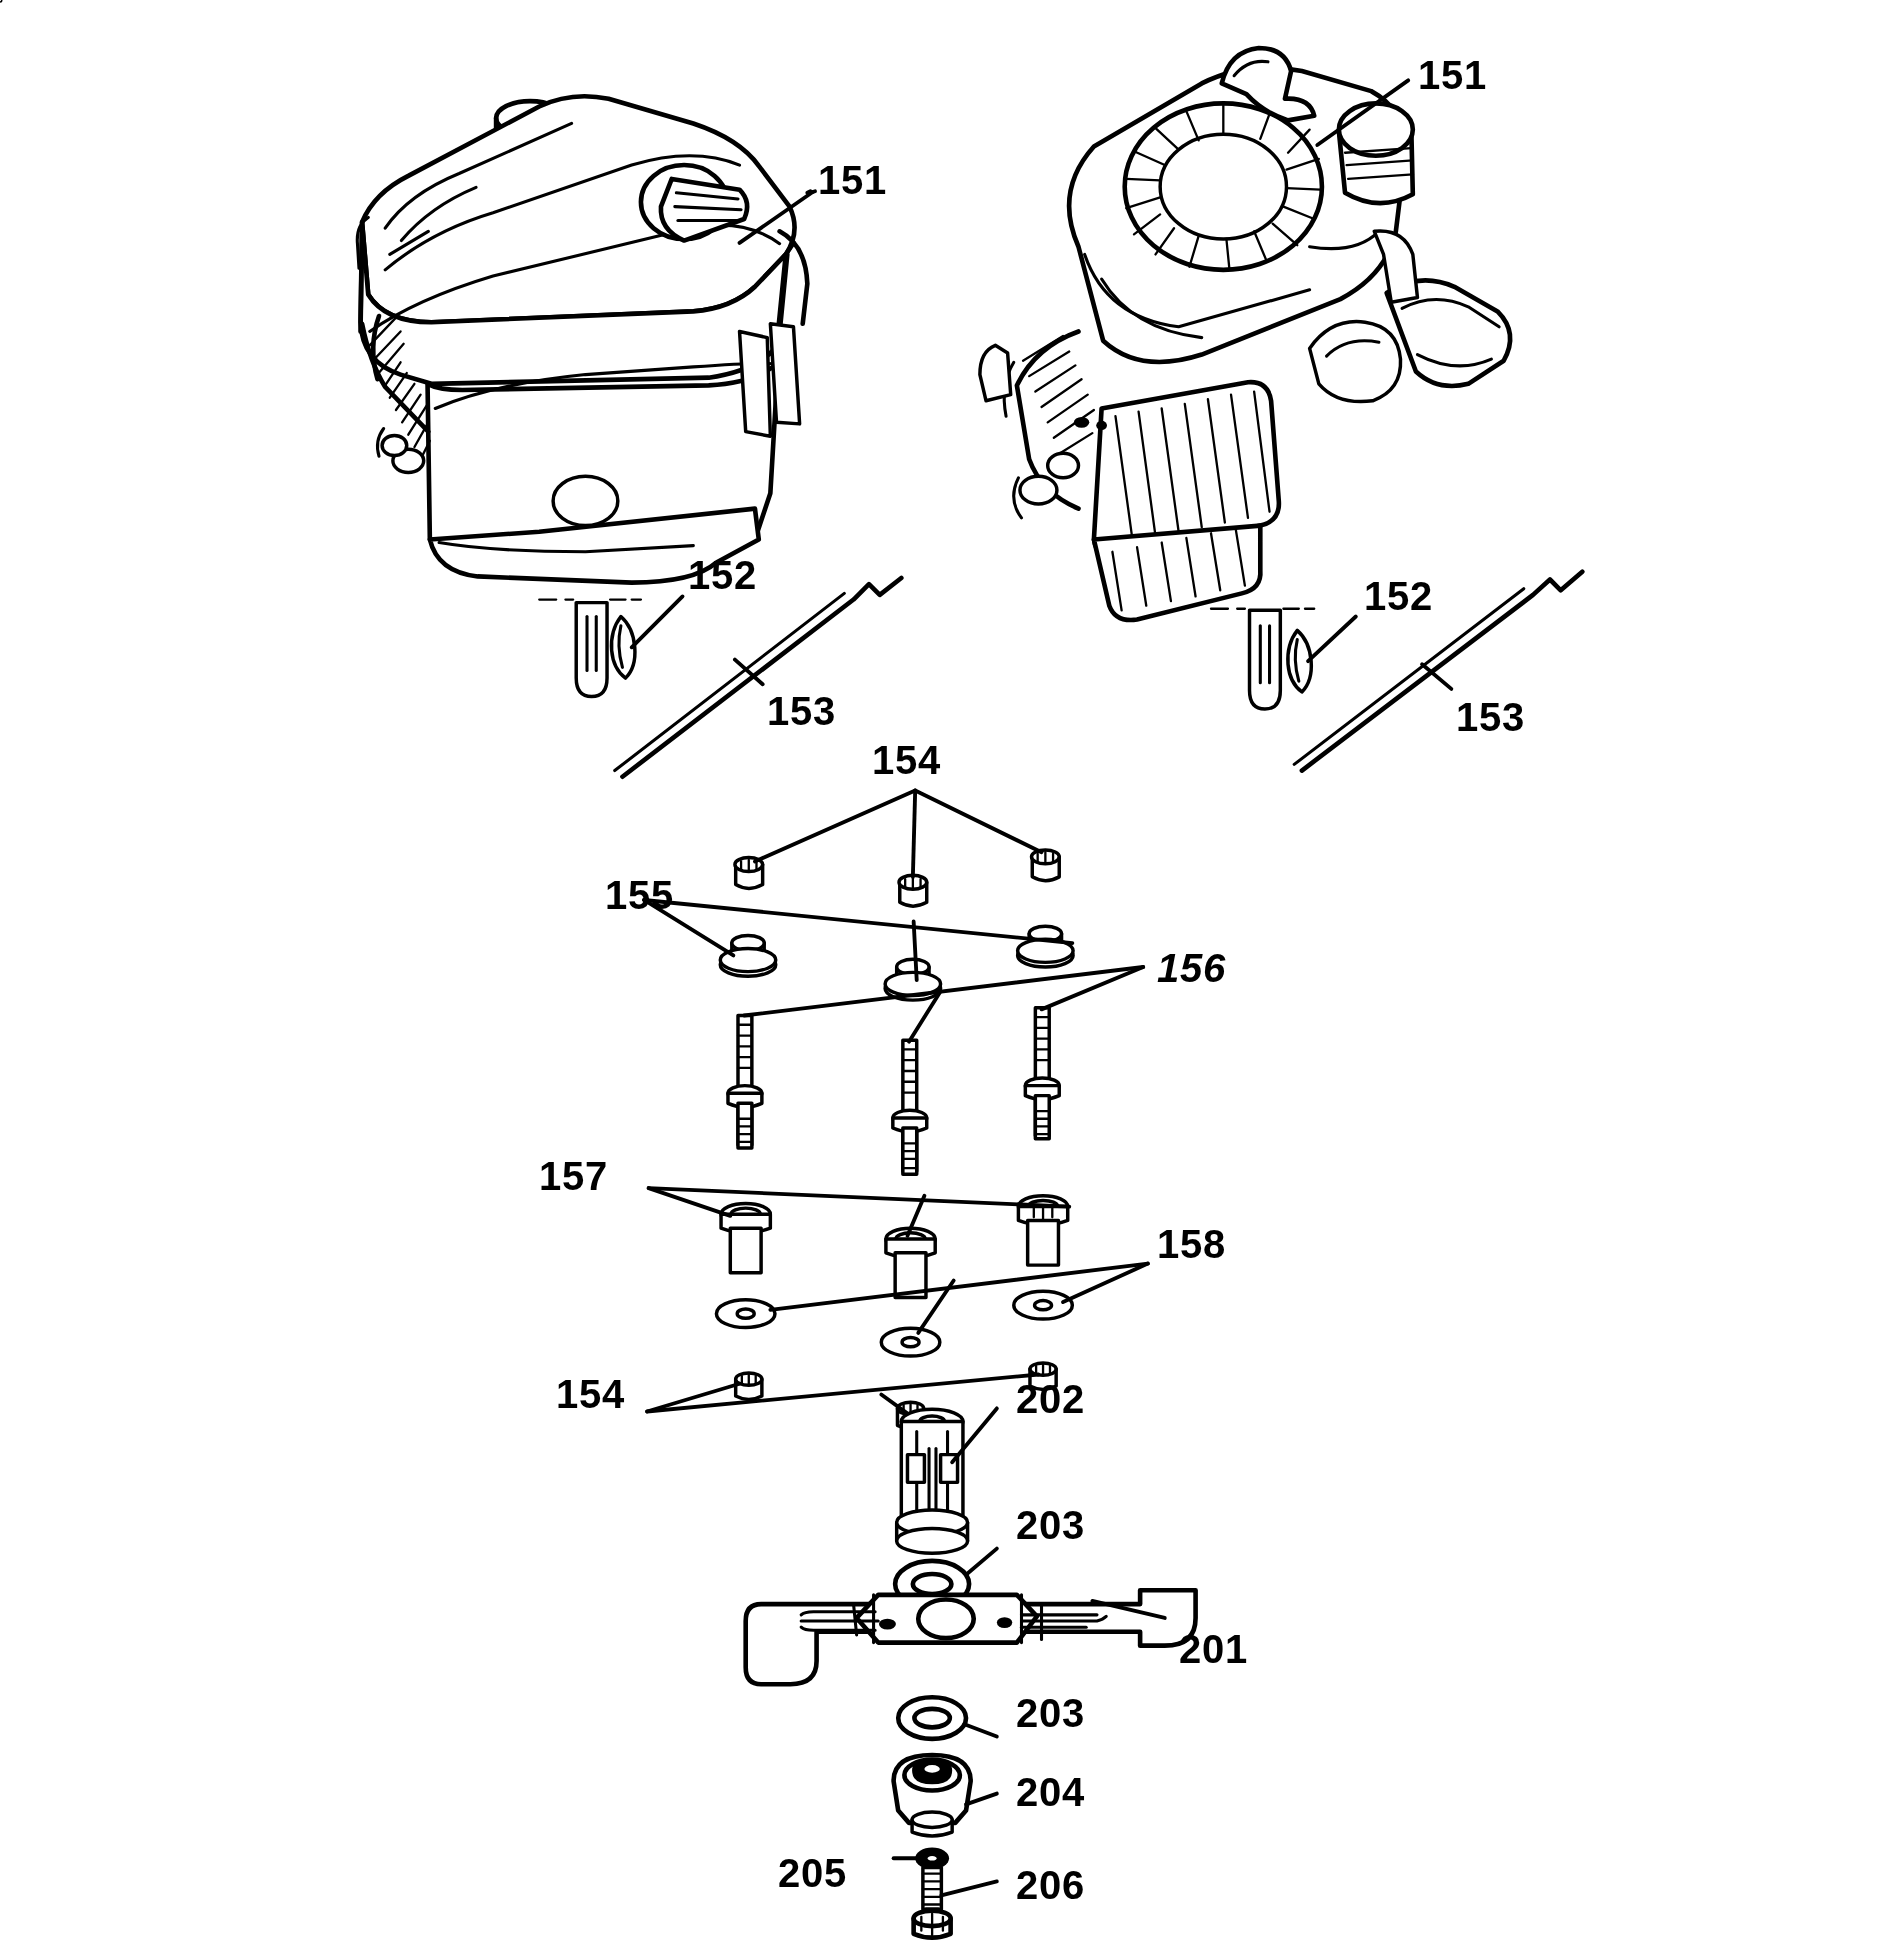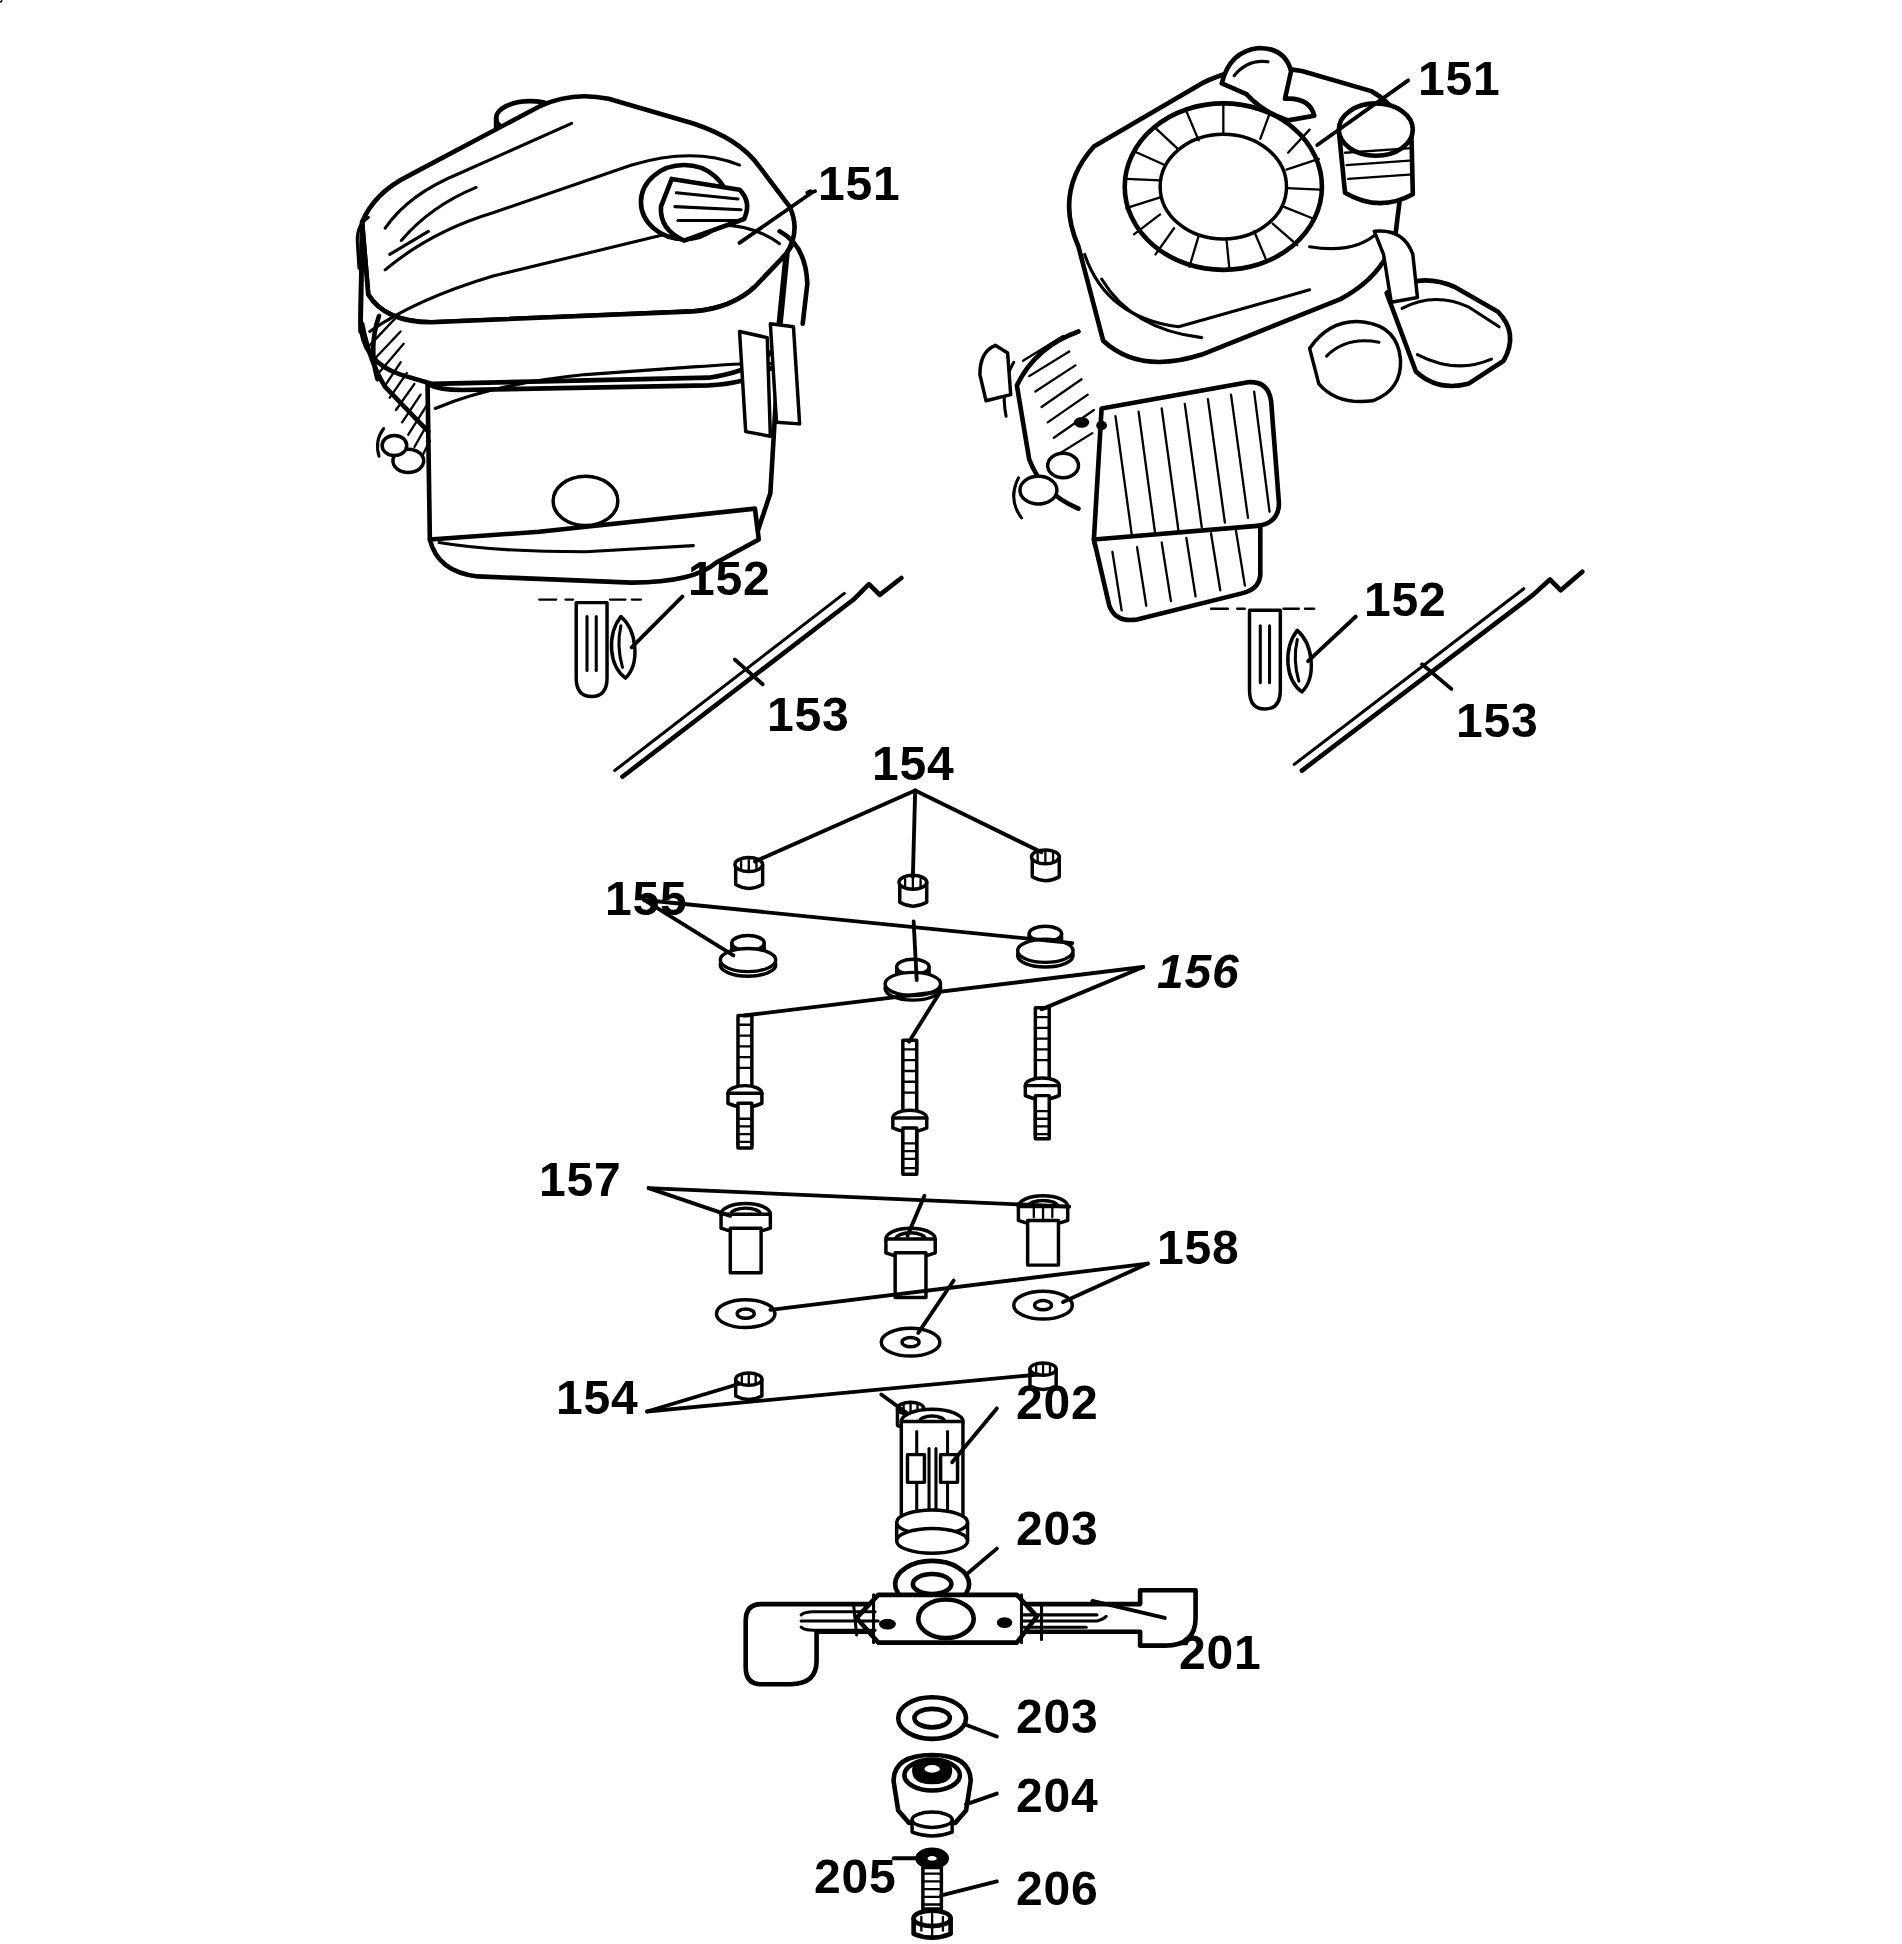--- a/index.html
+++ b/index.html
@@ -6,21 +6,21 @@
   body{
     width:1902px;height:1944px;position:relative;overflow:hidden;
     font-family:"Liberation Sans", sans-serif;
   }
   #diagram-root{position:absolute;inset:0;}
   svg#parts-svg{position:absolute;left:0;top:0;width:1902px;height:1944px;display:block;}
   .callout{
     position:absolute;
     font-family:"Liberation Sans", sans-serif;
     font-weight:700;
-    font-size:48px;
+    font-size:40px;
     line-height:1;
     color:#000000;
     letter-spacing:0.8px;
     white-space:nowrap;
     user-select:none;
   }
 </style>
 </head>
 <body>
 
@@ -495,17 +495,17 @@
   <div class="callout" style="left:561px;top:875px;margin-left:44px;">155</div>
   <div class="callout" style="left:1157px;top:948px;font-style:italic;">156</div>
   <div class="callout" style="left:539px;top:1156px;">157</div>
   <div class="callout" style="left:1157px;top:1224px;">158</div>
   <div class="callout" style="left:556px;top:1374px;">154</div>
   <div class="callout" style="left:1016px;top:1379px;">202</div>
   <div class="callout" style="left:1016px;top:1505px;">203</div>
   <div class="callout" style="left:1179px;top:1601px;margin-top:28px;">201</div>
   <div class="callout" style="left:1016px;top:1693px;">203</div>
   <div class="callout" style="left:1016px;top:1772px;">204</div>
-  <div class="callout" style="left:778px;top:1853px;margin-left:36px;">205</div>
+  <div class="callout" style="left:778px;top:1853px;">205</div>
   <div class="callout" style="left:1016px;top:1865px;">206</div>
 
 </div>
 
 
 </body></html>

